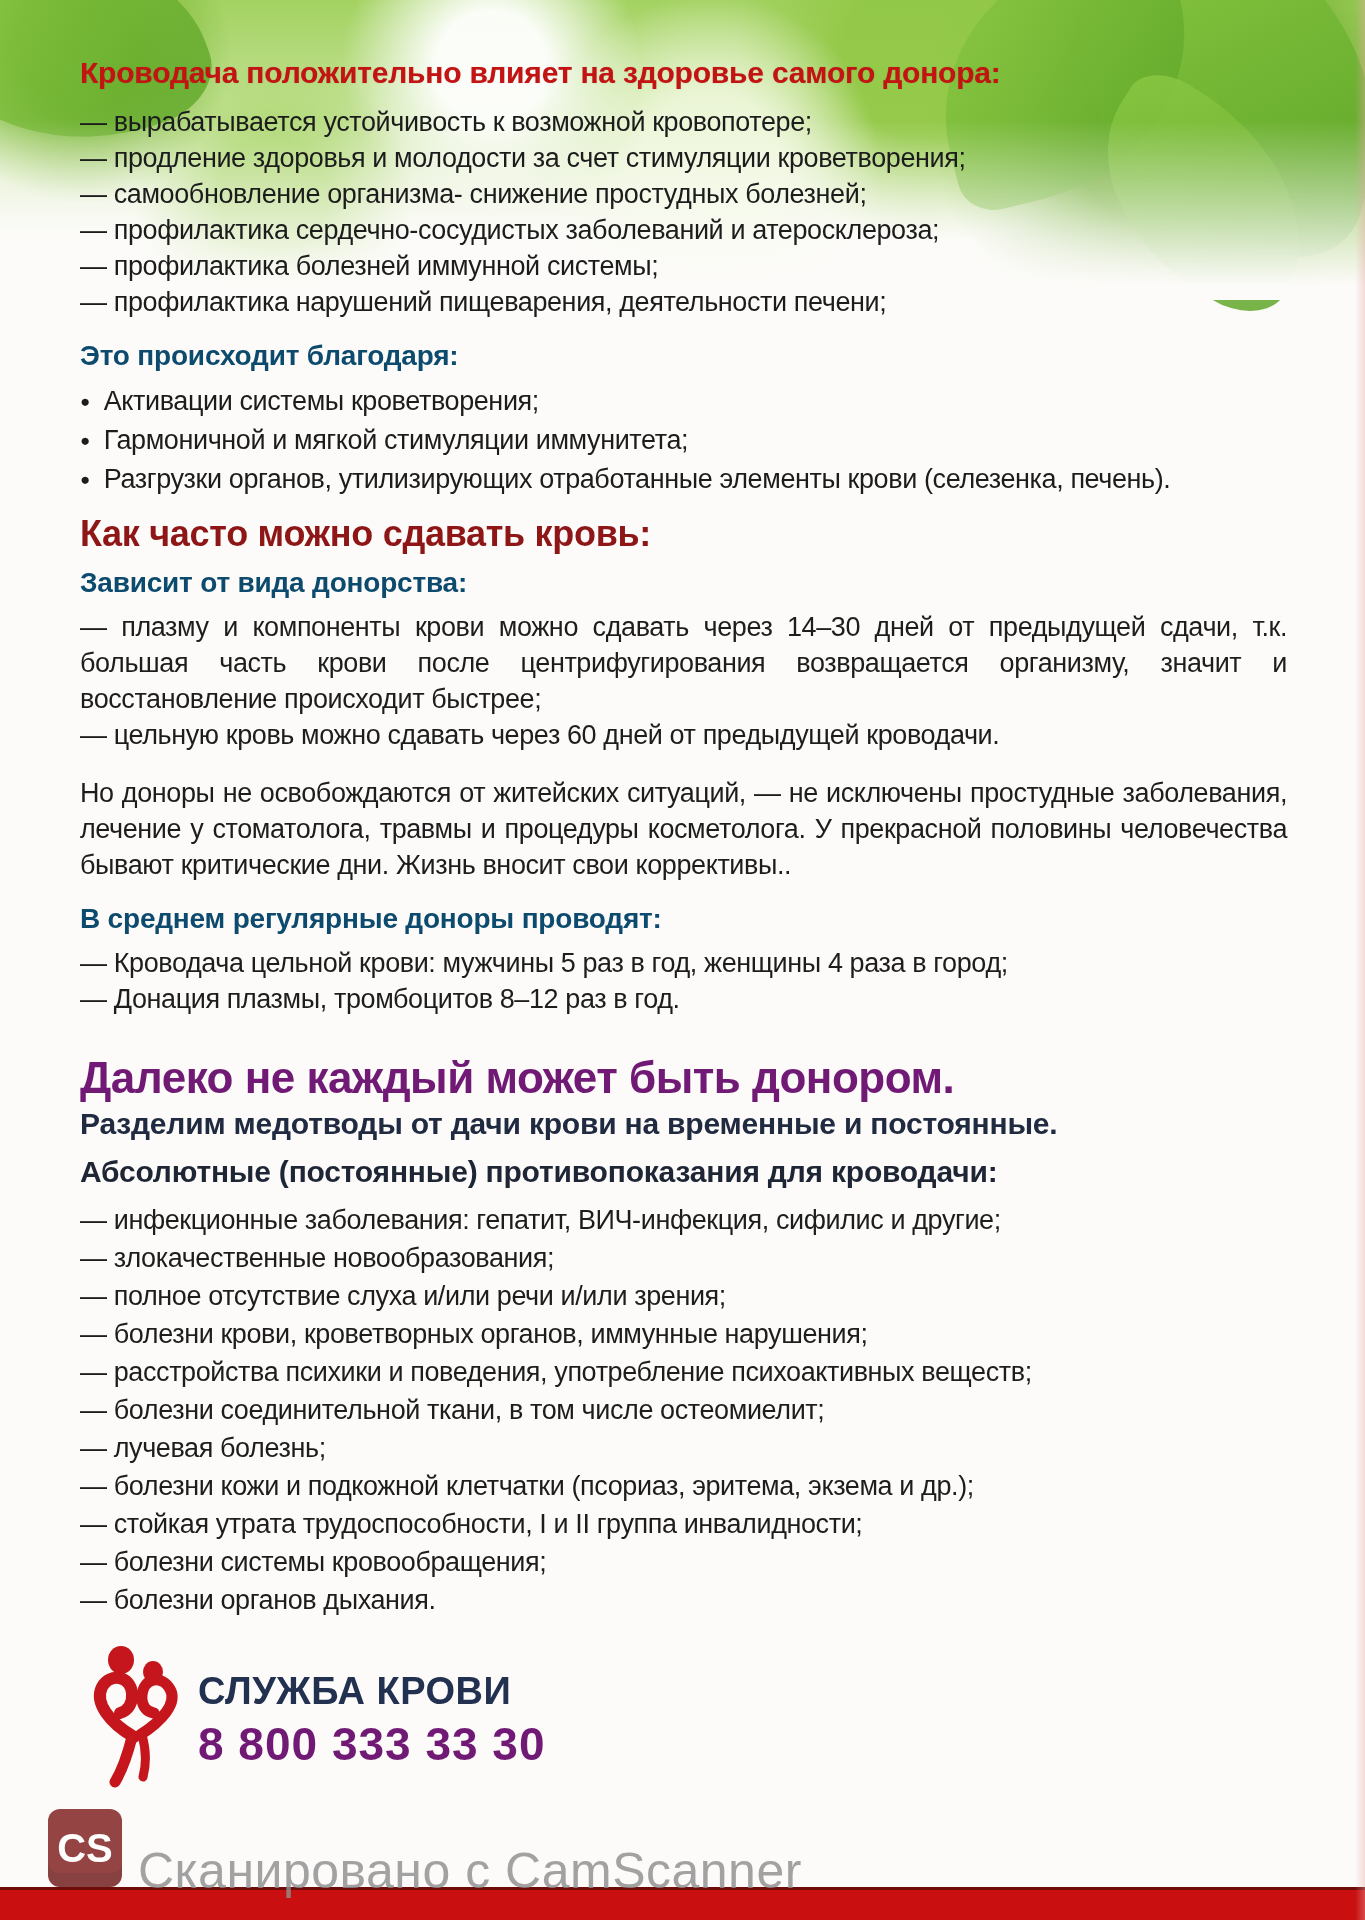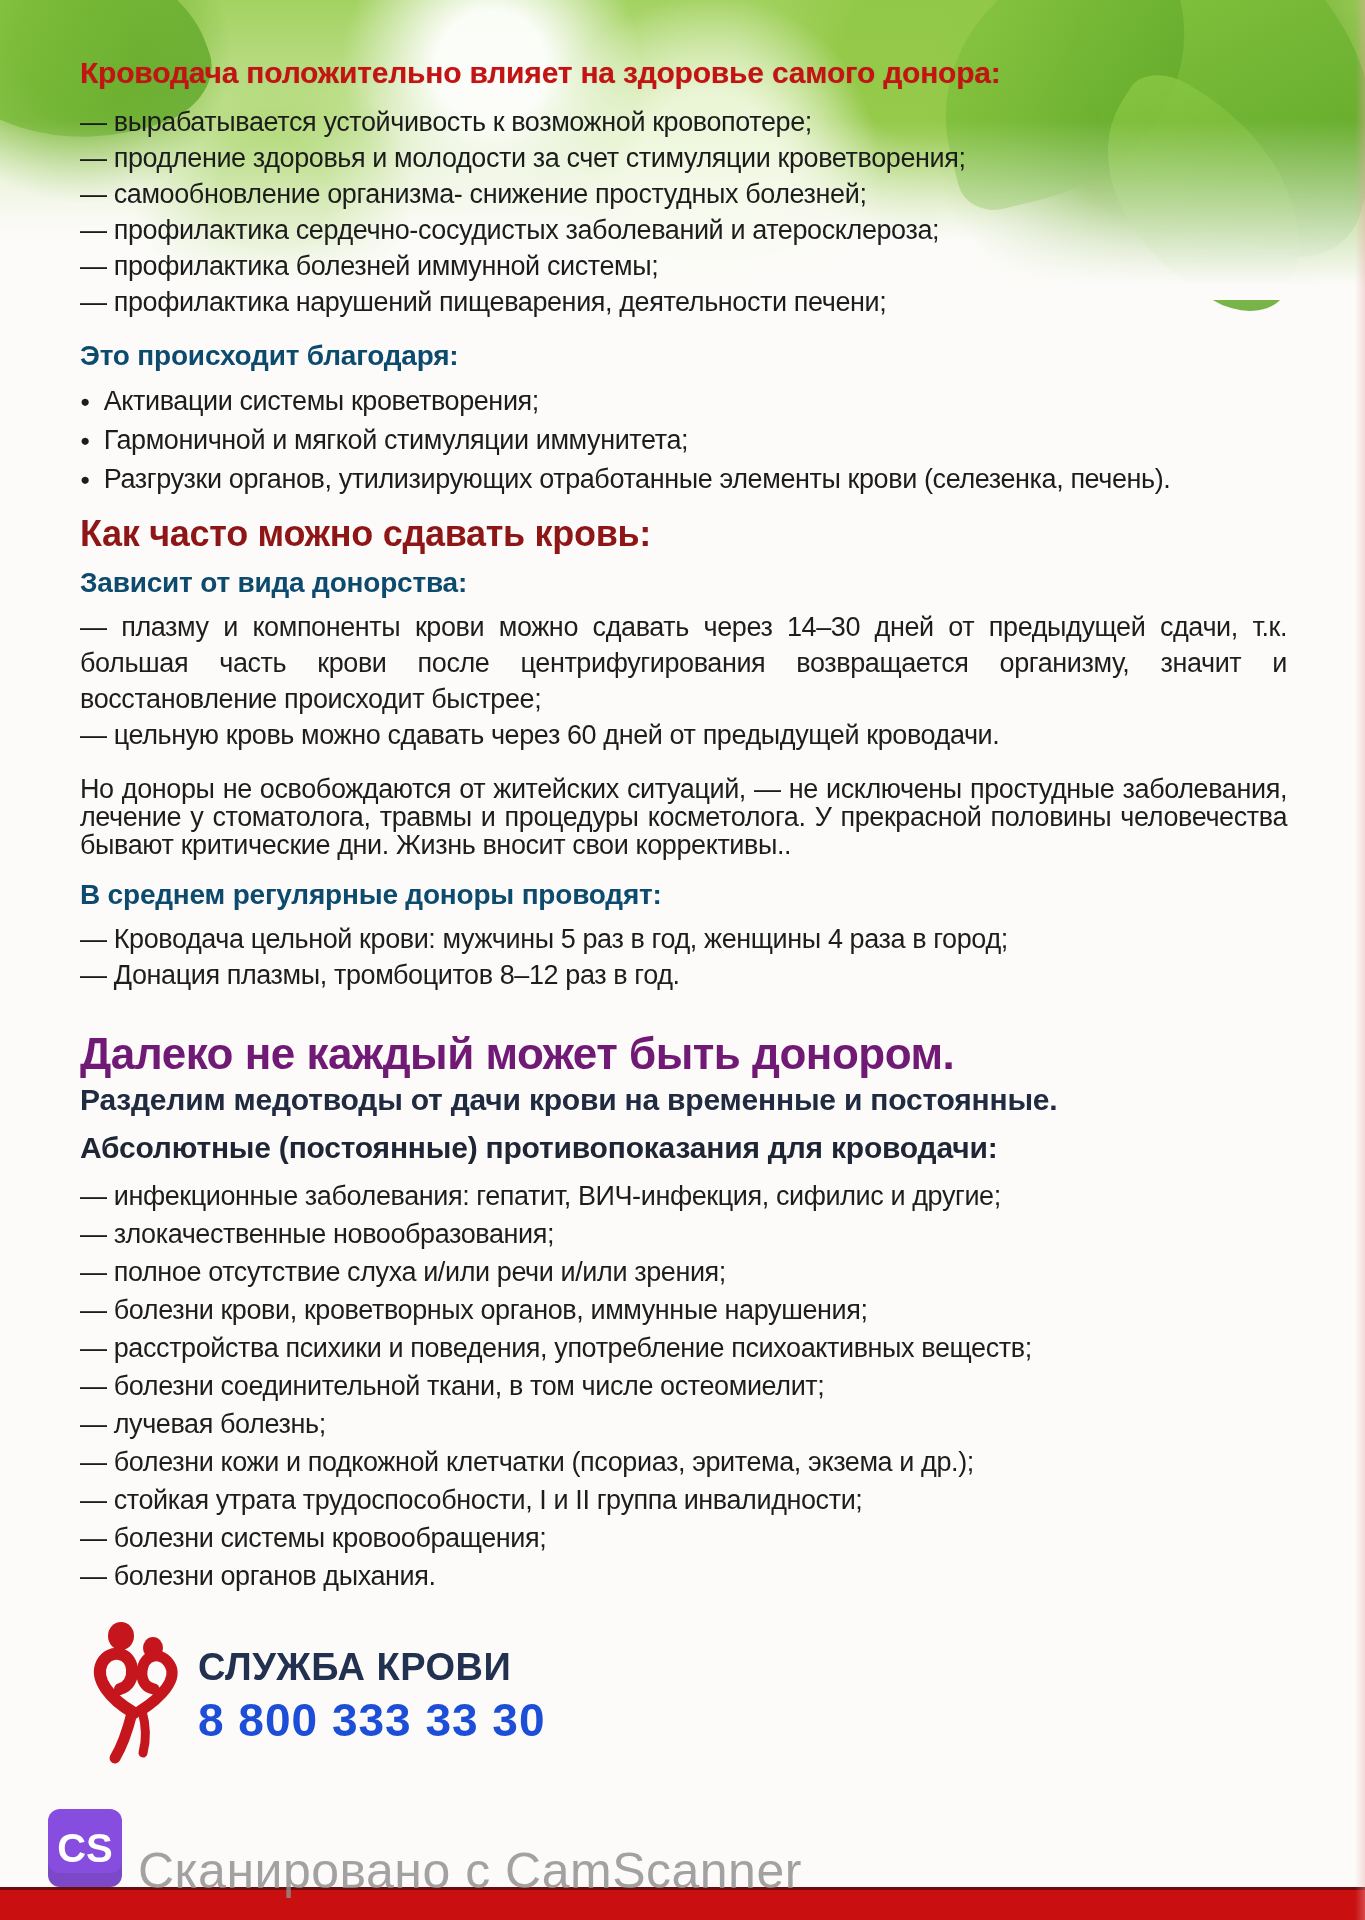--- a/index.html
+++ b/index.html
@@ -44,34 +44,34 @@
   }
   .plain-list{font-size:27px;line-height:36px;color:#1c1c1c;letter-spacing:-0.4px;}
   .plain-list .li{white-space:nowrap;}
   .mb20{margin-bottom:20px;}
   .subhead{font-size:28px;font-weight:bold;color:#0c4a6e;margin:0 0 10px;letter-spacing:-0.2px;}
   .dot-list{font-size:27px;line-height:38px;color:#1c1c1c;letter-spacing:-0.4px;margin-bottom:14px;}
   .dot-list .li::before{content:"●";font-size:0.62em;margin-right:14px;vertical-align:3px;}
   .red-head{font-size:36px;font-weight:bold;color:#8e1616;margin:0 0 12px;letter-spacing:-0.3px;}
   .freq-list{font-size:27px;line-height:36px;letter-spacing:-0.4px;margin-bottom:22px;}
   .justify{text-align:justify;}
-  .para{font-size:27px;line-height:28px;letter-spacing:-0.4px;margin:0 0 20px;}
+  .para{font-size:27px;line-height:36px;letter-spacing:-0.4px;margin:0 0 20px;}
   .avg-list{font-size:27px;line-height:36px;letter-spacing:-0.4px;margin-bottom:36px;}
   .big-head{font-size:44px;font-weight:bold;color:#701a75;margin:0 0 4px;letter-spacing:-0.5px;}
   .razdel{font-size:30px;font-weight:bold;color:#202a40;margin:0 0 14px;letter-spacing:-0.2px;}
   .abs-head{font-size:30px;font-weight:bold;color:#1e2636;margin:0 0 12px;letter-spacing:-0.2px;}
   .abs-list{font-size:27px;line-height:38px;letter-spacing:-0.4px;margin-bottom:26px;}
   
   .footer{display:flex;align-items:center;margin-top:6px;}
   .logo{width:118px;height:150px;flex:0 0 auto;}
   .org{font-size:38px;font-weight:800;color:#223150;letter-spacing:.5px;}
-  .phone{font-size:46px;font-weight:800;color:#1d4ed8;margin-top:4px;letter-spacing:1px;}
+  .phone{font-size:46px;font-weight:800;color:#701a75;margin-top:4px;letter-spacing:1px;}
   
   .watermark{position:absolute;left:48px;top:1796px;z-index:5;display:flex;align-items:center;gap:16px;opacity:.82;}
-  .cs-badge{width:74px;height:78px;background:#6d28d9;border-radius:12px;display:flex;align-items:center;justify-content:center;
+  .cs-badge{width:74px;height:78px;background:#7f1d1d;border-radius:12px;display:flex;align-items:center;justify-content:center;
     color:#fff;font-weight:bold;font-size:40px;box-shadow:inset 0 -14px 0 rgba(0,0,0,.12);}
   .wm-text{font-size:50px;color:#8f8f8f;letter-spacing:.5px;margin-top:46px;}
   
   .red-band{position:absolute;left:0;right:0;bottom:0;height:30px;background:#c90f0f;border-top:3px solid #6e0b0b;z-index:4;}
 </style>
 </head>
 <body>
 
 <div class="page">
 

